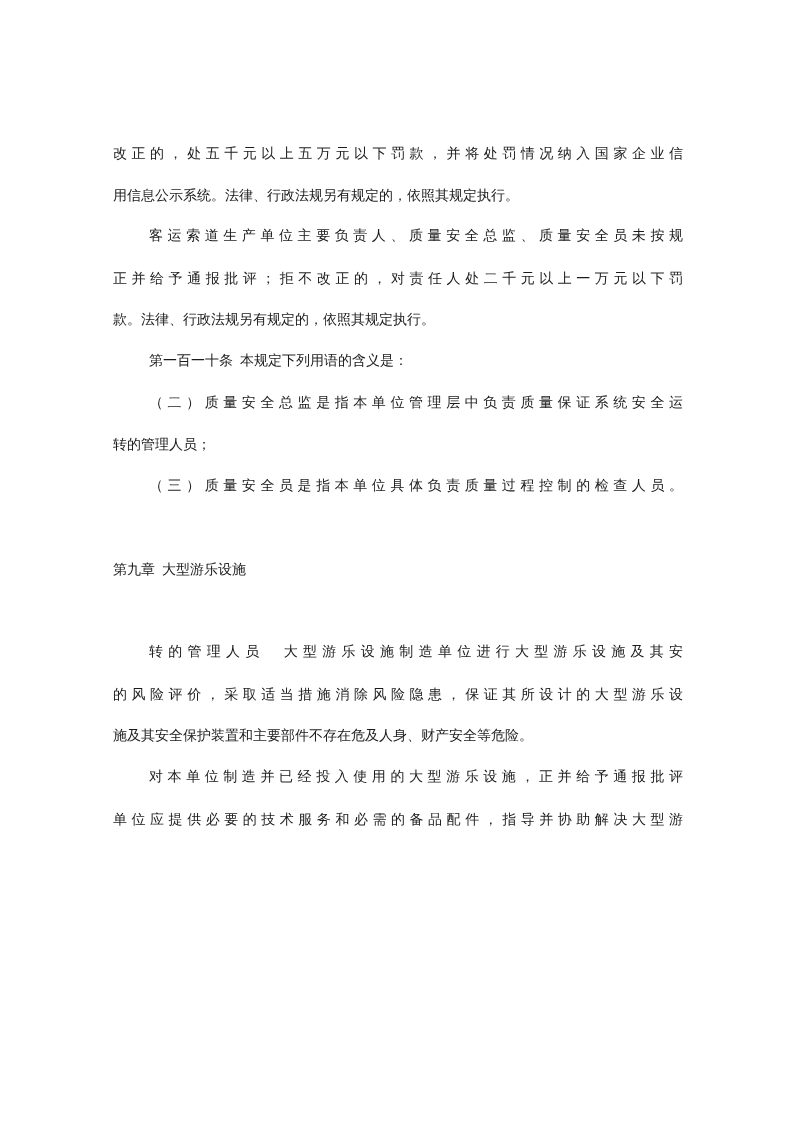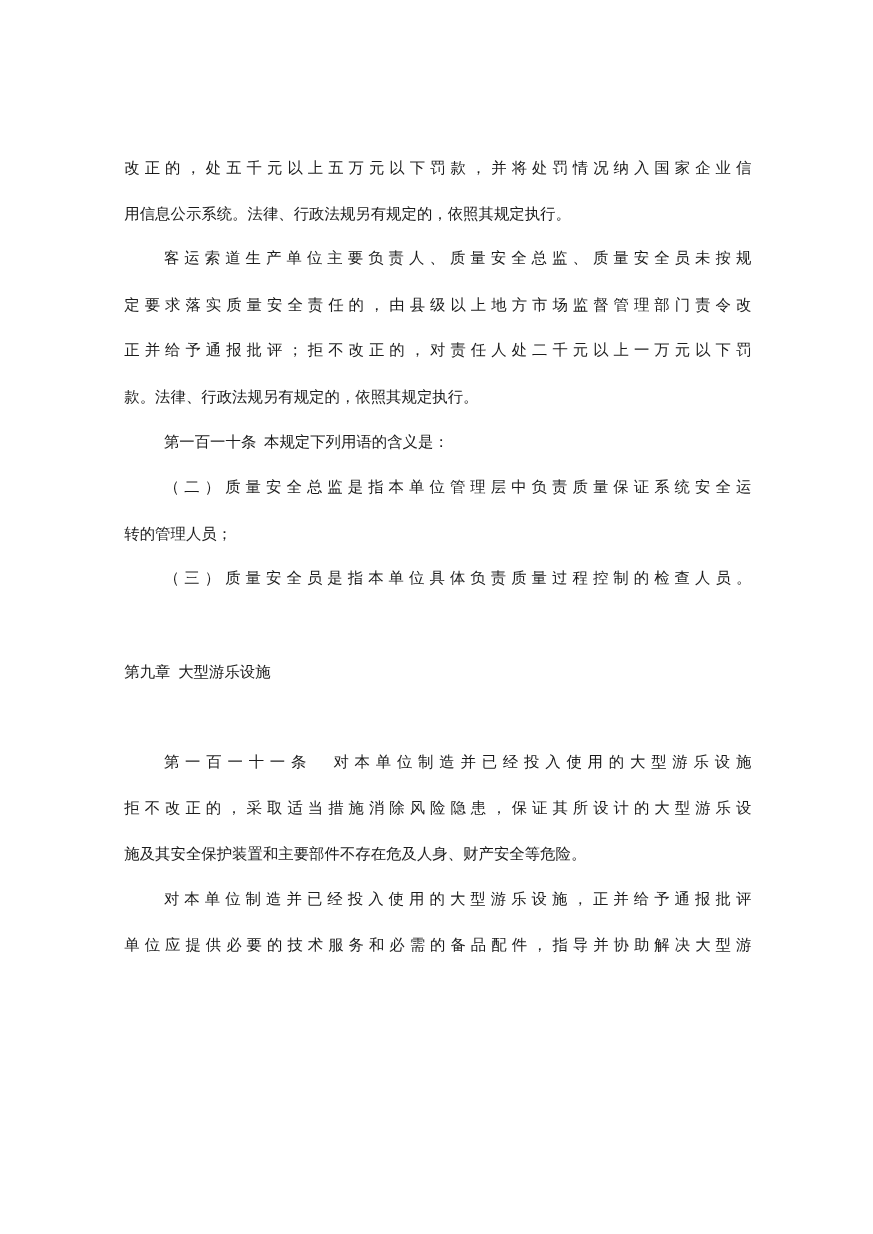--- a/index.html
+++ b/index.html
@@ -53,39 +53,38 @@
 </head>
 <body>
 
 <div class="page">
   <div class="text-block">
 
     <div class="ln j">改正的，处五千元以上五万元以下罚款，并将处罚情况纳入国家企业信</div>
     <div class="ln">用信息公示系统。法律、行政法规另有规定的，依照其规定执行。</div>
 
     <div class="ln i j">客运索道生产单位主要负责人、质量安全总监、质量安全员未按规</div>
-    <div class="ln j">定要求落实质量安全责任的，由县级以上地方市场监督管理部门责令改</div>
     <div class="ln j">正并给予通报批评；拒不改正的，对责任人处二千元以上一万元以下罚</div>
     <div class="ln">款。法律、行政法规另有规定的，依照其规定执行。</div>
 
     <div class="ln i">第一百一十条 本规定下列用语的含义是：</div>
 
 
     <div class="ln i j">（二）质量安全总监是指本单位管理层中负责质量保证系统安全运</div>
     <div class="ln">转的管理人员；</div>
 
     <div class="ln i j">（三）质量安全员是指本单位具体负责质量过程控制的检查人员。</div>
 
     <div class="ln blank"></div>
 
     <div class="ln">第九章 大型游乐设施</div>
 
     <div class="ln blank"></div>
 
-    <div class="ln i j">第一百一十一条　对本单位制造并已经投入使用的大型游乐设施</div>
-    <div class="ln j">拒不改正的，采取适当措施消除风险隐患，保证其所设计的大型游乐设</div>
+    <div class="ln i j">转的管理人员　大型游乐设施制造单位进行大型游乐设施及其安</div>
+    <div class="ln j">的风险评价，采取适当措施消除风险隐患，保证其所设计的大型游乐设</div>
     <div class="ln">施及其安全保护装置和主要部件不存在危及人身、财产安全等危险。</div>
 
     <div class="ln i j">对本单位制造并已经投入使用的大型游乐设施，正并给予通报批评</div>
     <div class="ln j">单位应提供必要的技术服务和必需的备品配件，指导并协助解决大型游</div>
 
   </div>
 </div>
 
 </body></html>

